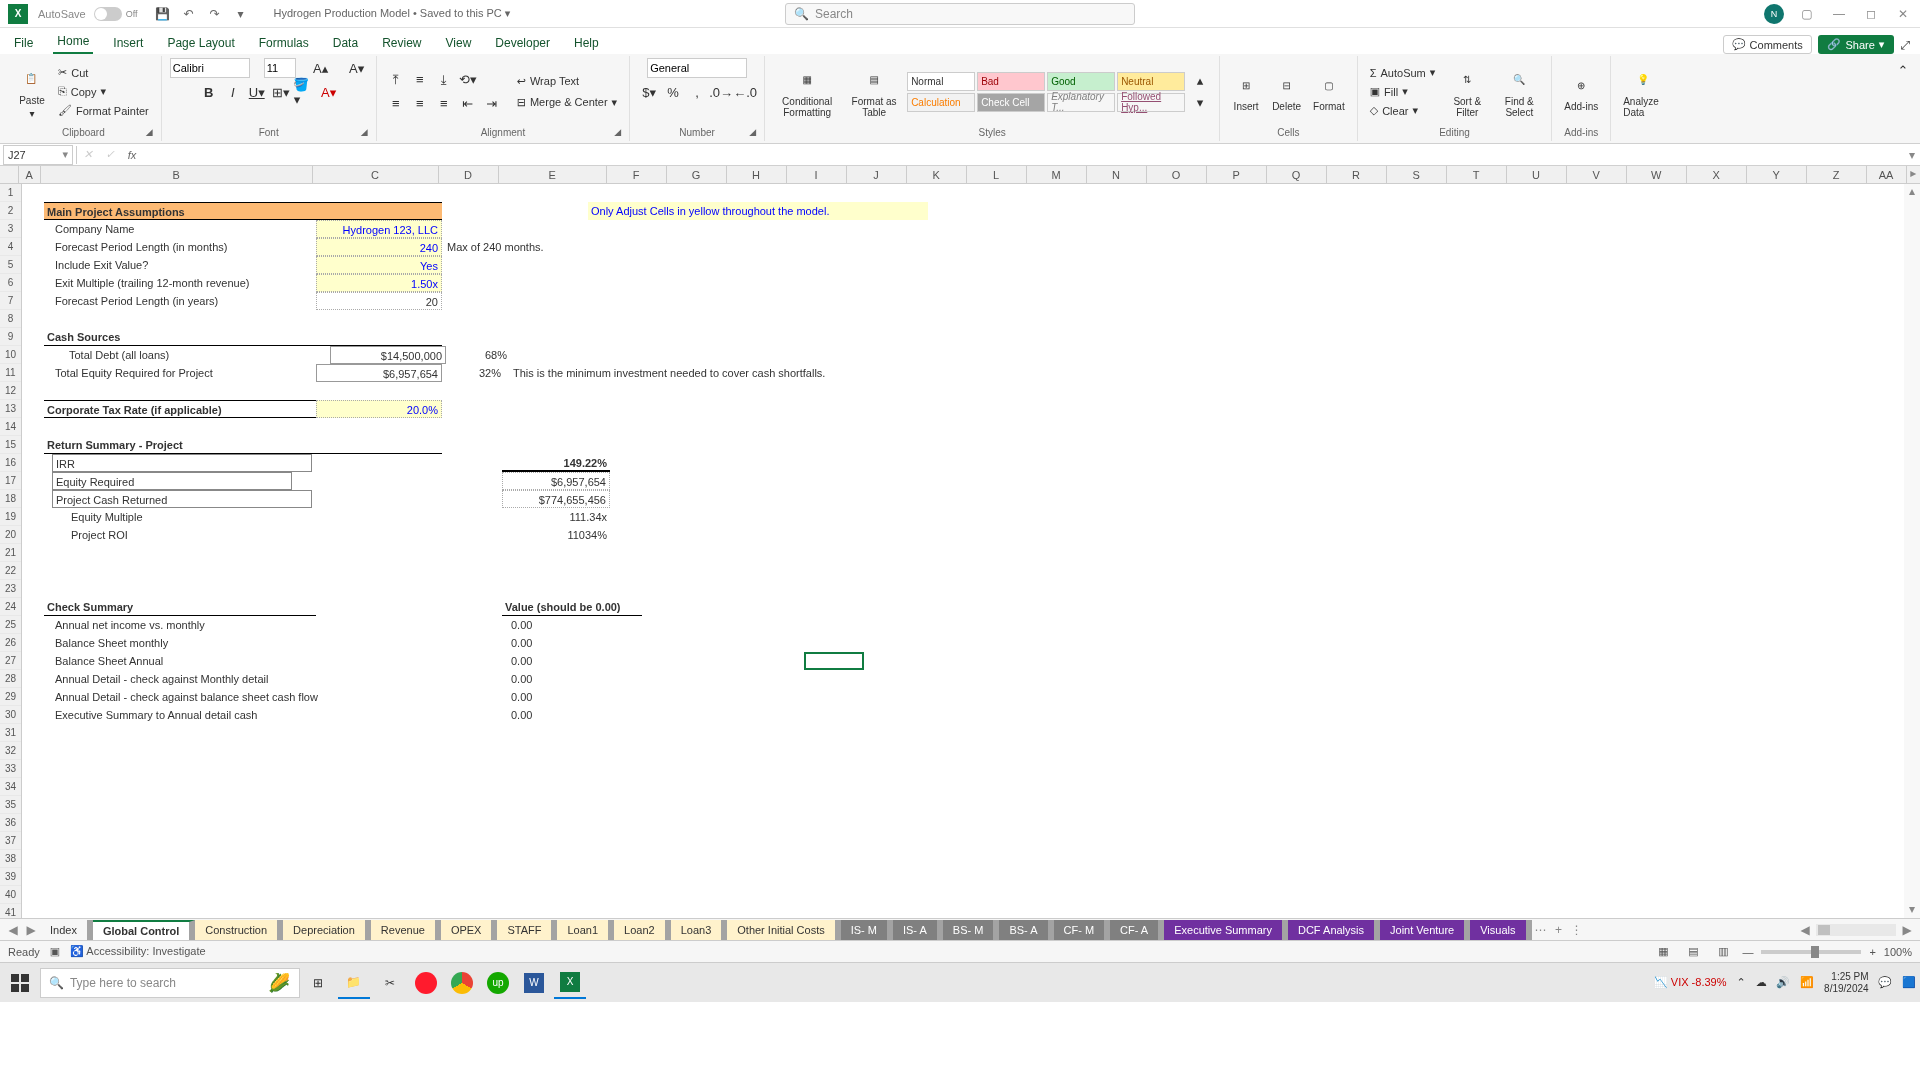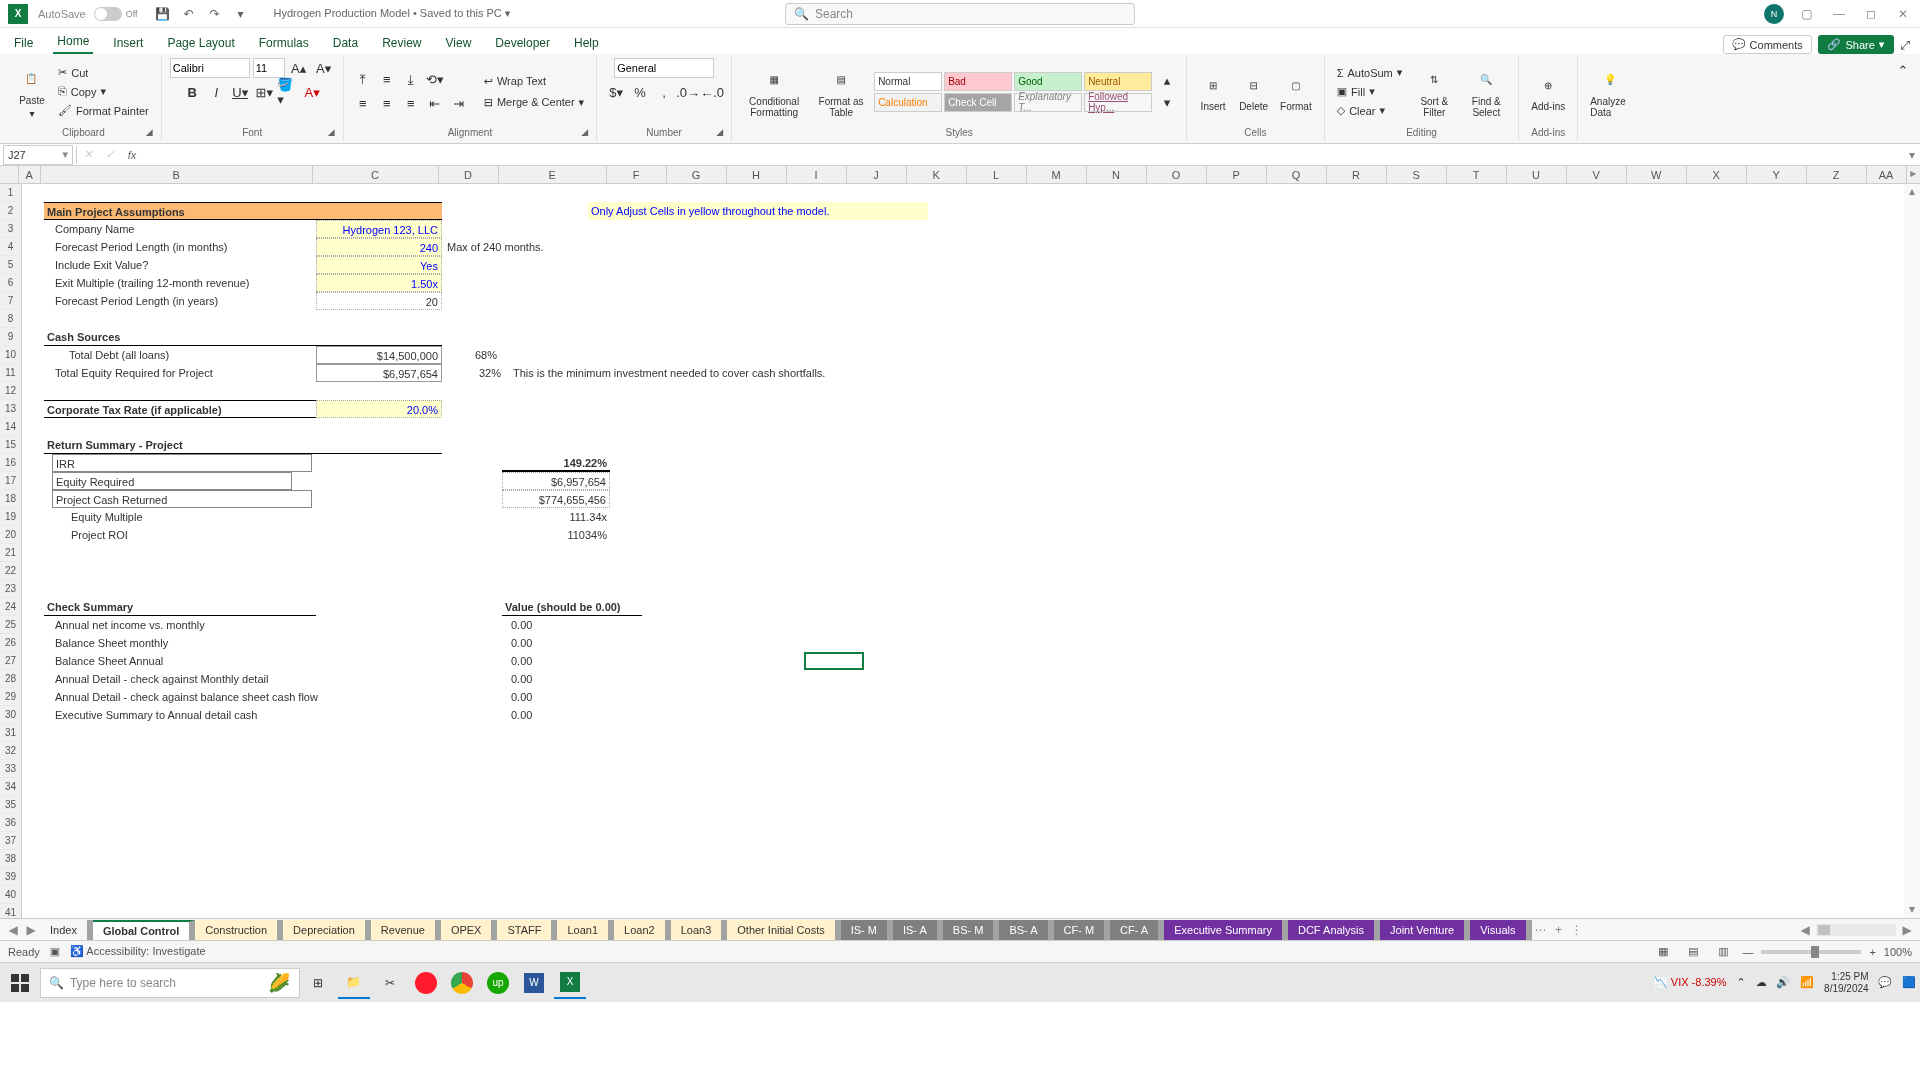--- a/index.html
+++ b/index.html
@@ -167,21 +167,21 @@
       </div>
     </div>
     <div class="ribbon-group-label">
         <span>Clipboard</span>
         <span class="launcher">◢</span>
       </div>
   </div>
 
   <div class="ribbon-group">
     <div class="ribbon-group-content ribbon-col" style="gap:4px">
-      <div style="display:flex;gap:3px;align-items:center">
+      <div style="display:flex;gap:14px;align-items:center">
         <input class="font-select" value="Calibri" style="">
         <input class="size-select" value="11" style="">
         <div class="ribbon-icon-btn">A▴</div>
         <div class="ribbon-icon-btn">A▾</div>
       </div>
       <div style="display:flex;gap:2px">
         <div class="ribbon-icon-btn bold">B</div>
         <div class="ribbon-icon-btn" style="font-style:italic">I</div>
         <div class="ribbon-icon-btn" style="text-decoration:underline">U▾</div>
         <div class="ribbon-icon-btn">⊞▾</div>
@@ -450,22 +450,22 @@
 
       <div class="cell" style="left:30px;top:90px;width:260px">Exit Multiple (trailing 12-month revenue)</div>
       <div class="cell yellow-cell right" style="left:294px;top:90px;width:126px">1.50x</div>
 
       <div class="cell" style="left:30px;top:108px;width:260px">Forecast Period Length (in years)</div>
       <div class="cell right" style="left:294px;top:108px;width:126px;border:1px dotted #aaa">20</div>
 
       <div class="cell bold" style="left:22px;top:144px;width:398px;border-bottom:1px solid #000">Cash Sources</div>
 
       <div class="cell" style="left:44px;top:162px;width:260px">Total Debt (all loans)</div>
-      <div class="cell right bordered-value" style="left:294px;top:162px;width:126px">$14,500,000</div>
-      <div class="cell right" style="left:418px;top:162px;width:60px">68%</div>
+      <div class="cell right bordered-value" style="left:308px;top:162px;width:116px">$14,500,000</div>
+      <div class="cell right" style="left:428px;top:162px;width:60px">68%</div>
 
       <div class="cell" style="left:30px;top:180px;width:260px">Total Equity Required for Project</div>
       <div class="cell right bordered-value" style="left:294px;top:180px;width:126px">$6,957,654</div>
       <div class="cell right" style="left:422px;top:180px;width:60px">32%</div>
       <div class="cell" style="left:488px;top:180px;width:400px">This is the minimum investment needed to cover cash shortfalls.</div>
 
       <div class="cell bold" style="left:22px;top:216px;width:272px;border-top:1px solid #000;border-bottom:1px solid #000">Corporate Tax Rate (if applicable)</div>
       <div class="cell yellow-cell right" style="left:294px;top:216px;width:126px">20.0%</div>
 
       <div class="cell bold" style="left:22px;top:252px;width:398px;border-bottom:1px solid #000">Return Summary  - Project</div>

